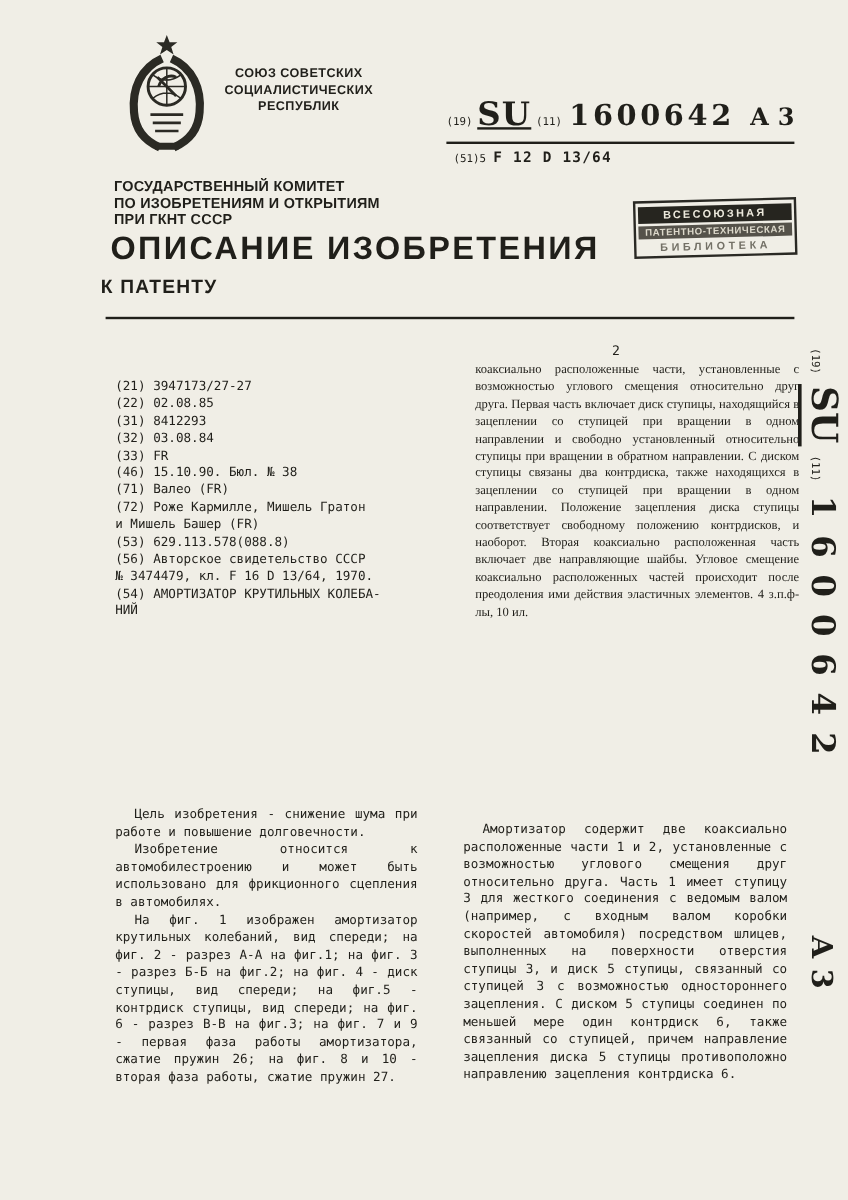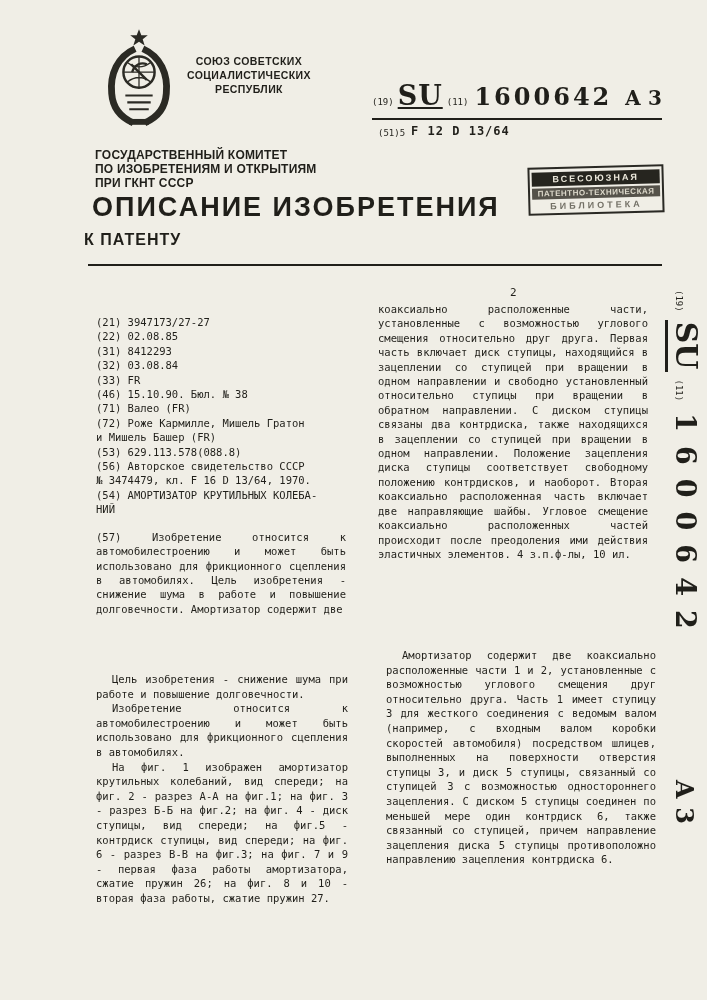--- a/index.html
+++ b/index.html
@@ -78,24 +78,24 @@
   .col { position:absolute; font-size:10.5px; line-height:14.4px; }
   .col p { text-align:justify; hyphens:none; }
   .col p.ind { text-indent:16px; }
 
   .upper-left { left:96px; top:291px; width:250px; }
   .biblio-block { white-space:pre-line;margin-top:24px; }
   .abstract57 { margin-top:13px; }
 
   .pageno { position:absolute; left:510px; top:286px; font-size:11px; }
 
-  .upper-right { left:378px; top:302px; width:270px; }
+  .upper-right { left:396px; top:302px; width:270px;font-family:Liberation Serif, serif; }
 
   .lower-left  { left:96px;  top:672px; width:252px; line-height:14.6px; }
-  .lower-right { left:386px; top:648px; width:270px; line-height:14.6px; }
+  .lower-right { left:386px; top:684px; width:270px; line-height:14.6px; }
 
   .side-label {
     position:absolute; left:704px; top:290px;
     width:548px; height:46px;
     transform-origin:0 0; transform:rotate(90deg);
     display:flex; align-items:baseline; gap:8px;
   }
   .side-su { font-size:30px; font-weight:bold; border-bottom:3px solid #201f1a; padding:0 2px 1px 2px; }
   .side-num { font-size:27px; font-weight:bold; letter-spacing:14px; margin-left:4px; }
   .side-kind { font-size:24px; font-weight:bold; margin-left:auto; margin-right:14px; }
@@ -157,21 +157,20 @@
 (33) FR
 (46) 15.10.90. Бюл. № 38
 (71) Валео (FR)
 (72) Роже Кармилле, Мишель Гратон
 и Мишель Башер (FR)
 (53) 629.113.578(088.8)
 (56) Авторское свидетельство СССР
 № 3474479, кл. F 16 D 13/64, 1970.
 (54) АМОРТИЗАТОР КРУТИЛЬНЫХ КОЛЕБА-
 НИЙ</div>
-    <p class="abstract57">(57) Изобретение относится к автомобилестроению и может быть использовано для фрикционного сцепления в автомобилях. Цель изобретения - снижение шума в работе и повышение долговечности. Амортизатор содержит две</p>
   </div>
 
   <div class="pageno">2</div>
 
   <div class="col upper-right">
     <p>коаксиально расположенные части, установленные с возможностью углового смещения относительно друг друга. Первая часть включает диск ступицы, находящийся в зацеплении со ступицей при вращении в одном направлении и свободно установленный относительно ступицы при вращении в обратном направлении. С диском ступицы связаны два контрдиска, также находящихся в зацеплении со ступицей при вращении в одном направлении. Положение зацепления диска ступицы соответствует свободному положению контрдисков, и наоборот. Вторая коаксиально расположенная часть включает две направляющие шайбы. Угловое смещение коаксиально расположенных частей происходит после преодоления ими действия эластичных элементов. 4 з.п.ф-лы, 10 ил.</p>
   </div>
 
   <div class="col lower-left">
     <p class="ind">Цель изобретения - снижение шума при работе и повышение долговечности.</p>

